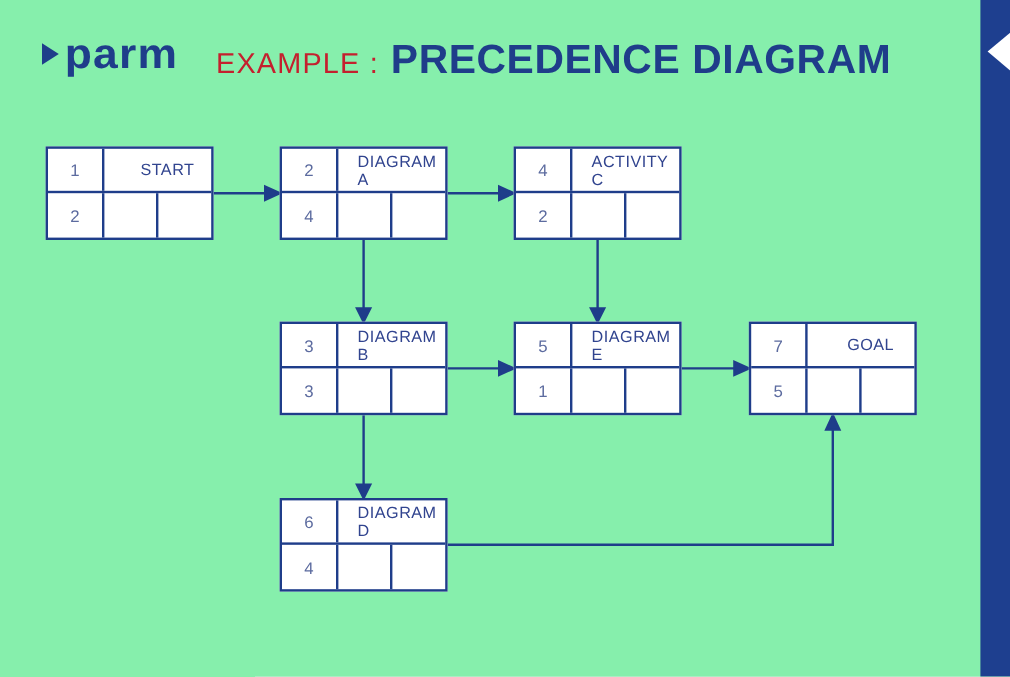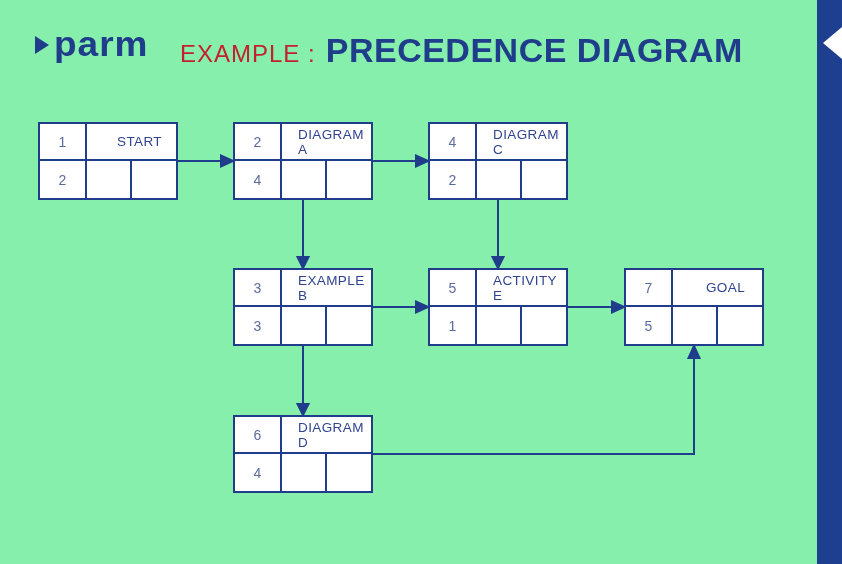--- a/index.html
+++ b/index.html
@@ -155,45 +155,45 @@
     <div class="row row-bottom">
       <div class="cell cell-num">4</div>
       <div class="cell cell-b2"></div>
       <div class="cell cell-b3"></div>
     </div>
   </div>
 
   <div class="node node-activity-c">
     <div class="row row-top">
       <div class="cell cell-num">4</div>
-      <div class="cell cell-label">DIAGRAM C</div>
+      <div class="cell cell-label">ACTIVITY C</div>
     </div>
     <div class="row row-bottom">
       <div class="cell cell-num">2</div>
       <div class="cell cell-b2"></div>
       <div class="cell cell-b3"></div>
     </div>
   </div>
 
   <div class="node node-activity-b">
     <div class="row row-top">
       <div class="cell cell-num">3</div>
-      <div class="cell cell-label">EXAMPLE B</div>
+      <div class="cell cell-label">DIAGRAM B</div>
     </div>
     <div class="row row-bottom">
       <div class="cell cell-num">3</div>
       <div class="cell cell-b2"></div>
       <div class="cell cell-b3"></div>
     </div>
   </div>
 
   <div class="node node-activity-e">
     <div class="row row-top">
       <div class="cell cell-num">5</div>
-      <div class="cell cell-label">ACTIVITY E</div>
+      <div class="cell cell-label">DIAGRAM E</div>
     </div>
     <div class="row row-bottom">
       <div class="cell cell-num">1</div>
       <div class="cell cell-b2"></div>
       <div class="cell cell-b3"></div>
     </div>
   </div>
 
   <div class="node node-goal">
     <div class="row row-top">

